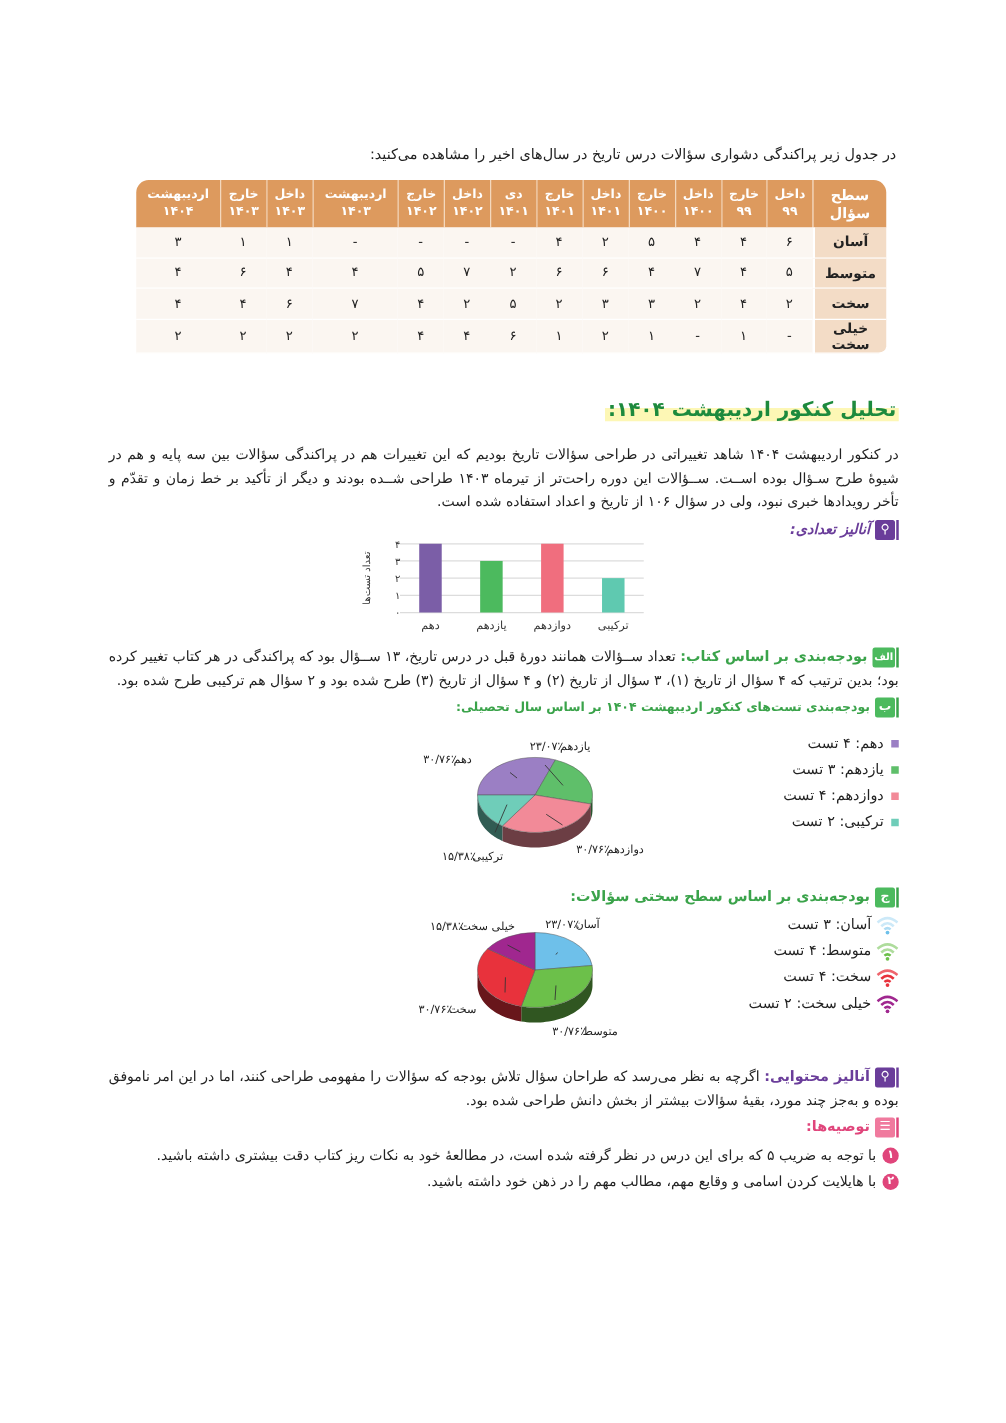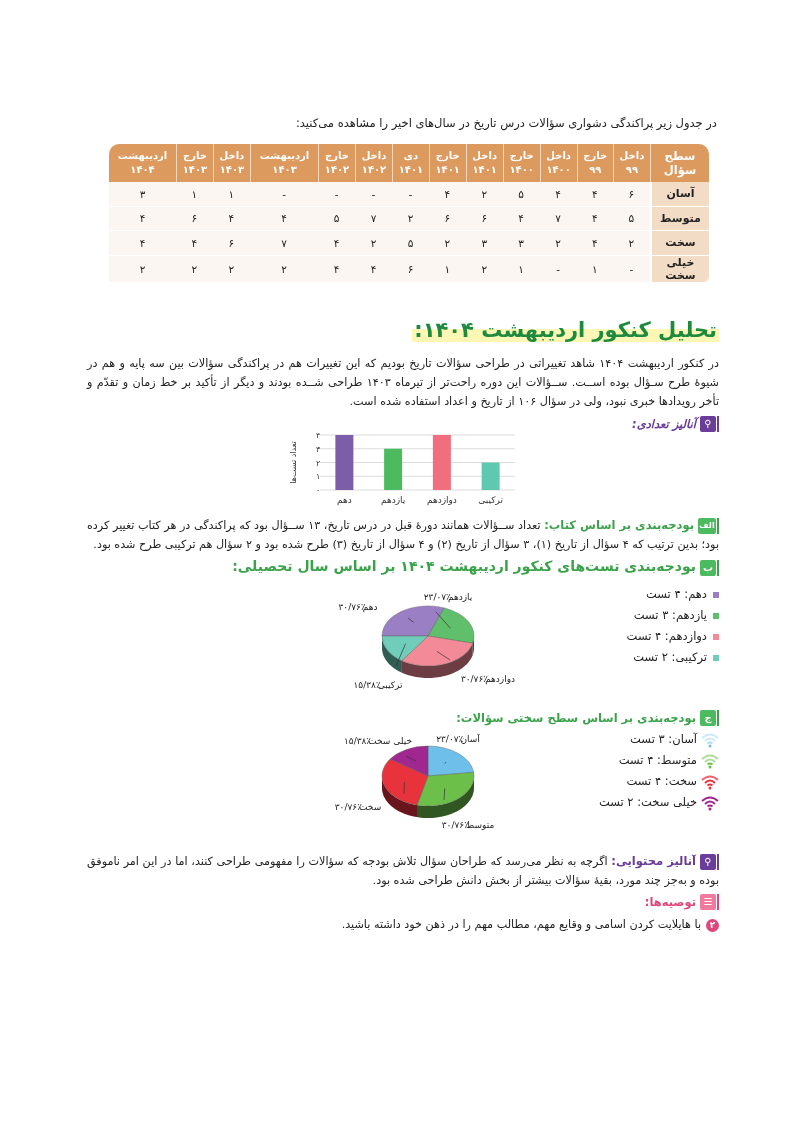--- a/index.html
+++ b/index.html
@@ -18,21 +18,21 @@
   table.diff th {
     background:#dd9a5e; color:#fff; font-weight:bold; font-size:10px; padding:4px 2px;
     border-left:1px solid #f4d8bd; line-height:14px; height:30px; vertical-align:middle;
   }
   table.diff th.first { background:#dd9a5e; border-top-right-radius:10px; font-size:11.5px; width:54px; }
   table.diff th.last { border-top-left-radius:10px; border-left:none; }
   table.diff td { text-align:center; padding:0; height:23.5px; border-bottom:1px solid #fff; color:#222; background:#fbf6f1; }
   table.diff td.rowhead { background:#f3dcc6; font-weight:bold; font-size:11px; border-left:2px solid #fff; }
   table.diff tr:last-child td.rowhead { border-bottom-right-radius:6px; }
 
-  .section-title { top:318px; right:86px; font-size:21px; font-weight:bold; color:#1d8a3d; padding:0 2px;
+  .section-title { top:318px; right:86px; font-size:16px; font-weight:bold; color:#1d8a3d; padding:0 2px;
     background:linear-gradient(to top, #fdf7b5 55%, transparent 55%); }
   .para { right:86px; width:632px; font-size:11.2px; line-height:19px; text-align:justify; }
   .p1 { top:354px; }
   .tag { font-weight:bold; font-size:11.5px; }
   .tag-box { display:inline-block; width:16px; height:16px; border-radius:2px; color:#fff; text-align:center; line-height:16px;
     font-size:10px; font-weight:bold; vertical-align:middle; margin-left:4px; }
   .bar-line { display:inline-block; width:2px; height:16px; vertical-align:middle; margin-left:1px; }
   .h-purple { color:#6a3d9a; }
   .h-green { color:#3aa34a; }
   .h-pink { color:#e0457b; }
@@ -208,21 +208,21 @@
     <text x="161.875" y="83" font-size="9" text-anchor="middle" fill="#333">دوازدهم</text>
     <rect x="201.625" y="42.5" width="18" height="27.5" fill="#5fc9b0"></rect>
     <text x="210.625" y="83" font-size="9" text-anchor="middle" fill="#333">ترکیبی</text>
   </svg>
 
 <div class="abs para" style="top:516px;">
   <span class="bar-line" style="background:#3aa34a"></span><span class="tag-box" style="background:#4cba5e;width:18px;font-size:8px;">الف</span><span class="tag h-green">بودجه‌بندی بر اساس کتاب:</span><span> تعداد ســؤالات همانند دورهٔ قبل در درس تاریخ، ۱۳ ســؤال بود که پراکندگی در هر کتاب تغییر کرده بود؛ بدین ترتیب که ۴ سؤال از تاریخ (۱)، ۳ سؤال از تاریخ (۲) و ۴ سؤال از تاریخ (۳) طرح شده بود و ۲ سؤال هم ترکیبی طرح شده بود.</span>
 </div>
 
 <div class="abs head-row" style="top:558px;">
-  <span class="bar-line" style="background:#3aa34a"></span><span class="tag-box" style="background:#4cba5e">ب</span><span class="h-green" style="font-size:14px">بودجه‌بندی تست‌های کنکور اردیبهشت ۱۴۰۴ بر اساس سال تحصیلی:</span>
+  <span class="bar-line" style="background:#3aa34a"></span><span class="tag-box" style="background:#4cba5e">ب</span><span class="h-green" style="font-size:10px">بودجه‌بندی تست‌های کنکور اردیبهشت ۱۴۰۴ بر اساس سال تحصیلی:</span>
 </div>
 
 <svg class="abs" id="pie1" style="top:588px; left:318px;" width="220" height="110" viewBox="0 0 220 110">
     <path d="M156.0 48.7L155.9 49.8L155.8 50.9L155.6 52.0L155.3 53.1L155.0 54.1L154.7 55.2L154.7 67.2L155.0 66.1L155.3 65.1L155.6 64.0L155.8 62.9L155.9 61.8L156.0 60.7Z" fill="rgb(42,85,47)"></path>
     <path d="M154.7 55.2L154.1 56.6L153.4 58.0L152.6 59.3L151.7 60.6L150.7 61.9L149.7 63.2L148.5 64.4L147.2 65.6L145.9 66.8L144.4 67.9L142.9 69.0L141.3 70.0L139.7 70.9L137.9 71.8L136.1 72.7L134.3 73.5L132.4 74.2L130.4 74.9L128.4 75.5L126.3 76.1L124.2 76.5L122.1 76.9L119.9 77.3L117.7 77.6L115.5 77.8L113.3 77.9L111.1 78.0L108.9 78.0L106.7 77.9L104.5 77.8L102.3 77.6L100.1 77.3L97.9 76.9L95.8 76.5L93.7 76.1L91.6 75.5L89.6 74.9L87.6 74.2L85.7 73.5L83.9 72.7L83.9 84.7L85.7 85.5L87.6 86.2L89.6 86.9L91.6 87.5L93.7 88.1L95.8 88.5L97.9 88.9L100.1 89.3L102.3 89.6L104.5 89.8L106.7 89.9L108.9 90.0L111.1 90.0L113.3 89.9L115.5 89.8L117.7 89.6L119.9 89.3L122.1 88.9L124.2 88.5L126.3 88.1L128.4 87.5L130.4 86.9L132.4 86.2L134.3 85.5L136.1 84.7L137.9 83.8L139.7 82.9L141.3 82.0L142.9 81.0L144.4 79.9L145.9 78.8L147.2 77.6L148.5 76.4L149.7 75.2L150.7 73.9L151.7 72.6L152.6 71.3L153.4 70.0L154.1 68.6L154.7 67.2Z" fill="rgb(108,62,68)"></path>
     <path d="M83.9 72.7L83.0 72.3L82.1 71.8L81.2 71.4L80.3 70.9L79.5 70.5L78.7 70.0L77.9 69.5L77.1 69.0L76.3 68.4L75.6 67.9L74.8 67.3L74.1 66.8L73.4 66.2L72.8 65.6L72.1 65.0L71.5 64.4L70.9 63.8L70.3 63.2L69.8 62.6L69.3 61.9L68.8 61.3L68.3 60.6L67.8 60.0L67.4 59.3L67.0 58.6L66.6 58.0L66.3 57.3L65.9 56.6L65.6 55.9L65.3 55.2L65.1 54.5L64.9 53.8L64.7 53.1L64.5 52.3L64.3 51.6L64.2 50.9L64.1 50.2L64.1 49.4L64.0 48.7L64.0 48.0L64.0 60.0L64.0 60.7L64.1 61.4L64.1 62.2L64.2 62.9L64.3 63.6L64.5 64.3L64.7 65.1L64.9 65.8L65.1 66.5L65.3 67.2L65.6 67.9L65.9 68.6L66.3 69.3L66.6 70.0L67.0 70.6L67.4 71.3L67.8 72.0L68.3 72.6L68.8 73.3L69.3 73.9L69.8 74.6L70.3 75.2L70.9 75.8L71.5 76.4L72.1 77.0L72.8 77.6L73.4 78.2L74.1 78.8L74.8 79.3L75.6 79.9L76.3 80.4L77.1 81.0L77.9 81.5L78.7 82.0L79.5 82.5L80.3 82.9L81.2 83.4L82.1 83.8L83.0 84.3L83.9 84.7Z" fill="rgb(49,92,83)"></path>
     <path d="M110 48 L64.0 48.0 A46 30 0 0 1 126.3 19.9 Z" fill="#9b7fc4" stroke="#555" stroke-width="0.4"></path>
     <path d="M110 48 L126.3 19.9 A46 30 0 0 1 154.7 55.2 Z" fill="#5fbf6a" stroke="#555" stroke-width="0.4"></path>
     <path d="M110 48 L154.7 55.2 A46 30 0 0 1 83.9 72.7 Z" fill="#f28a98" stroke="#555" stroke-width="0.4"></path>
     <path d="M110 48 L83.9 72.7 A46 30 0 0 1 64.0 48.0 Z" fill="#6fcdb9" stroke="#555" stroke-width="0.4"></path>
@@ -293,14 +293,15 @@
 
 <div class="abs para" style="top:852px;">
   <span class="bar-line" style="background:#6a3d9a"></span><span class="tag-box" style="background:#6a3d9a">⚲</span><span class="tag h-purple">آنالیز محتوایی:</span><span> اگرچه به نظر می‌رسد که طراحان سؤال تلاش بودجه که سؤالات را مفهومی طراحی کنند، اما در این امر ناموفق بوده و به‌جز چند مورد، بقیهٔ سؤالات بیشتر از بخش دانش طراحی شده بود.</span>
 </div>
 
 <div class="abs head-row" style="top:894px;">
   <span class="bar-line" style="background:#e0457b"></span><span class="tag-box" style="background:#f07a9e">☰</span><span class="h-pink">توصیه‌ها:</span>
 </div>
 
 <div class="abs tips" style="top:914px; right:86px;" id="tips">
+    <div><span class="num-circle">۱</span><span>با توجه به ضریب ۵ که برای این درس در نظر گرفته شده است، در مطالعهٔ خود به نکات ریز کتاب دقت بیشتری داشته باشید.</span></div>
     <div><span class="num-circle">۲</span><span>با هایلایت کردن اسامی و وقایع مهم، مطالب مهم را در ذهن خود داشته باشید.</span></div>
   </div>
 
 </body></html>

